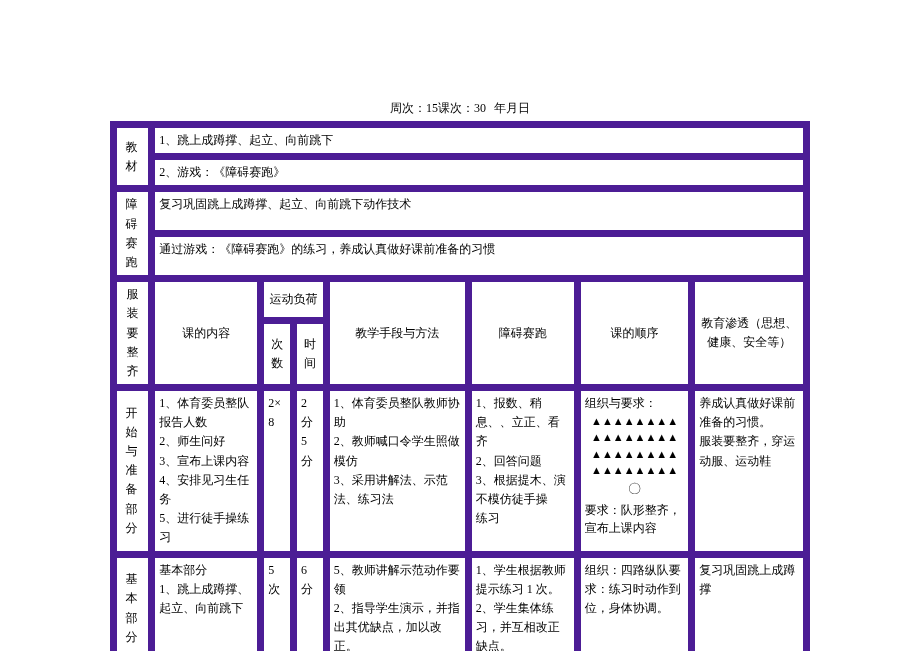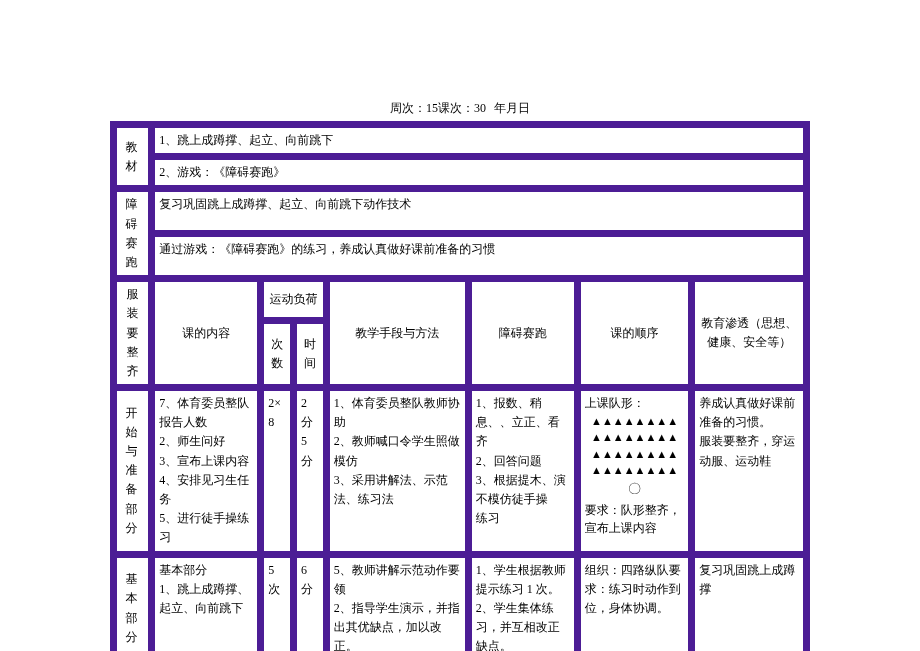--- a/index.html
+++ b/index.html
@@ -107,37 +107,37 @@
     <td rowspan="2" class="vcenter">课的顺序</td>
     <td rowspan="2" class="vcenter">教育渗透（思想、健康、安全等）</td>
   </tr>
   <tr>
     <td class="vcenter">次数</td>
     <td class="vcenter">时间</td>
   </tr>
 
   <tr>
     <td class="section-label">开 始 与 准 备 部 分</td>
-    <td style="white-space:pre-line">7、体育委员整队报告人数
+    <td style="white-space:pre-line">1、体育委员整队报告人数
 2、师生问好
 3、宣布上课内容
 4、安排见习生任务
 5、进行徒手操练习</td>
     <td>2×8</td>
     <td style="white-space:pre-line">2 分
 5 分</td>
     <td style="white-space:pre-line">1、体育委员整队教师协助
 2、教师喊口令学生照做模仿
 3、采用讲解法、示范法、练习法</td>
     <td style="white-space:pre-line">1、报数、稍息、、立正、看齐
 2、回答问题
 3、根据提木、演不模仿徒手操
 练习</td>
     <td class="formation">
-      <div>上课队形：</div>
+      <div>组织与要求：</div>
       <div class="triangles">▲▲▲▲▲▲▲▲</div>
       <div class="triangles">▲▲▲▲▲▲▲▲</div>
       <div class="triangles">▲▲▲▲▲▲▲▲</div>
       <div class="triangles">▲▲▲▲▲▲▲▲</div>
       <div class="circle-o">〇</div>
       <div>要求：队形整齐，宣布上课内容</div>
     </td>
     <td style="white-space:pre-line">养成认真做好课前准备的习惯。
 服装要整齐，穿运动服、运动鞋</td>
   </tr>

